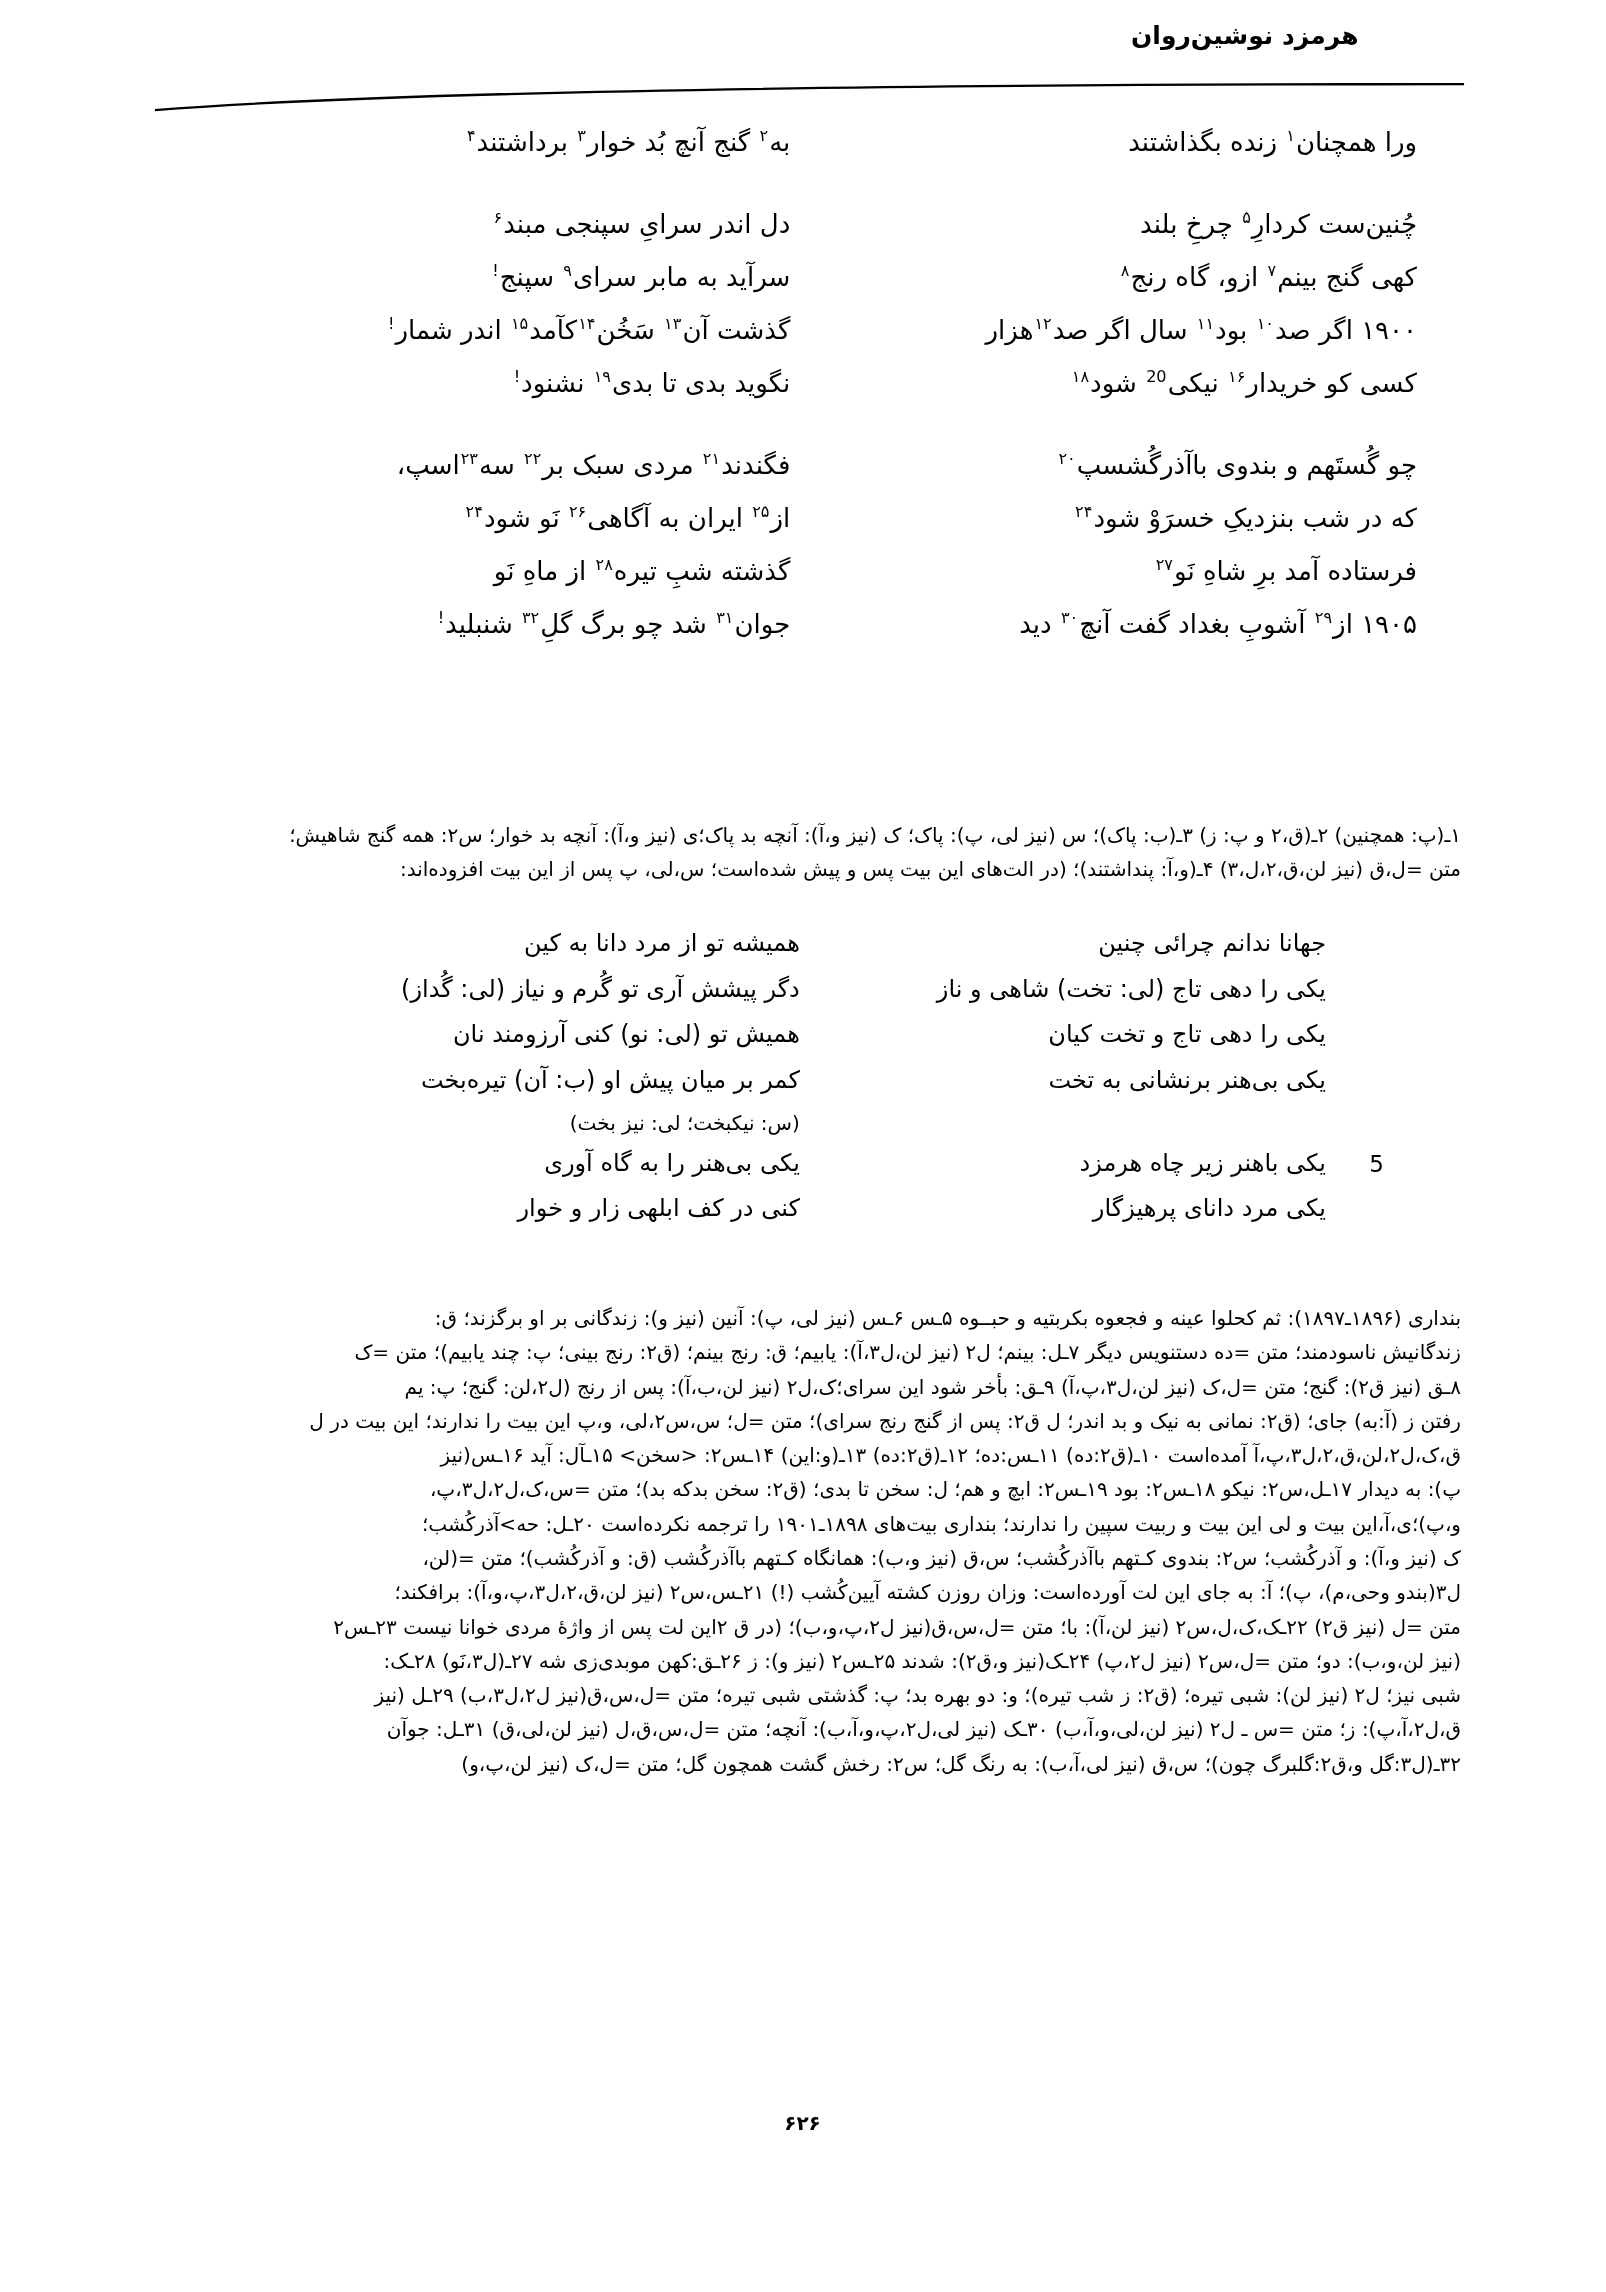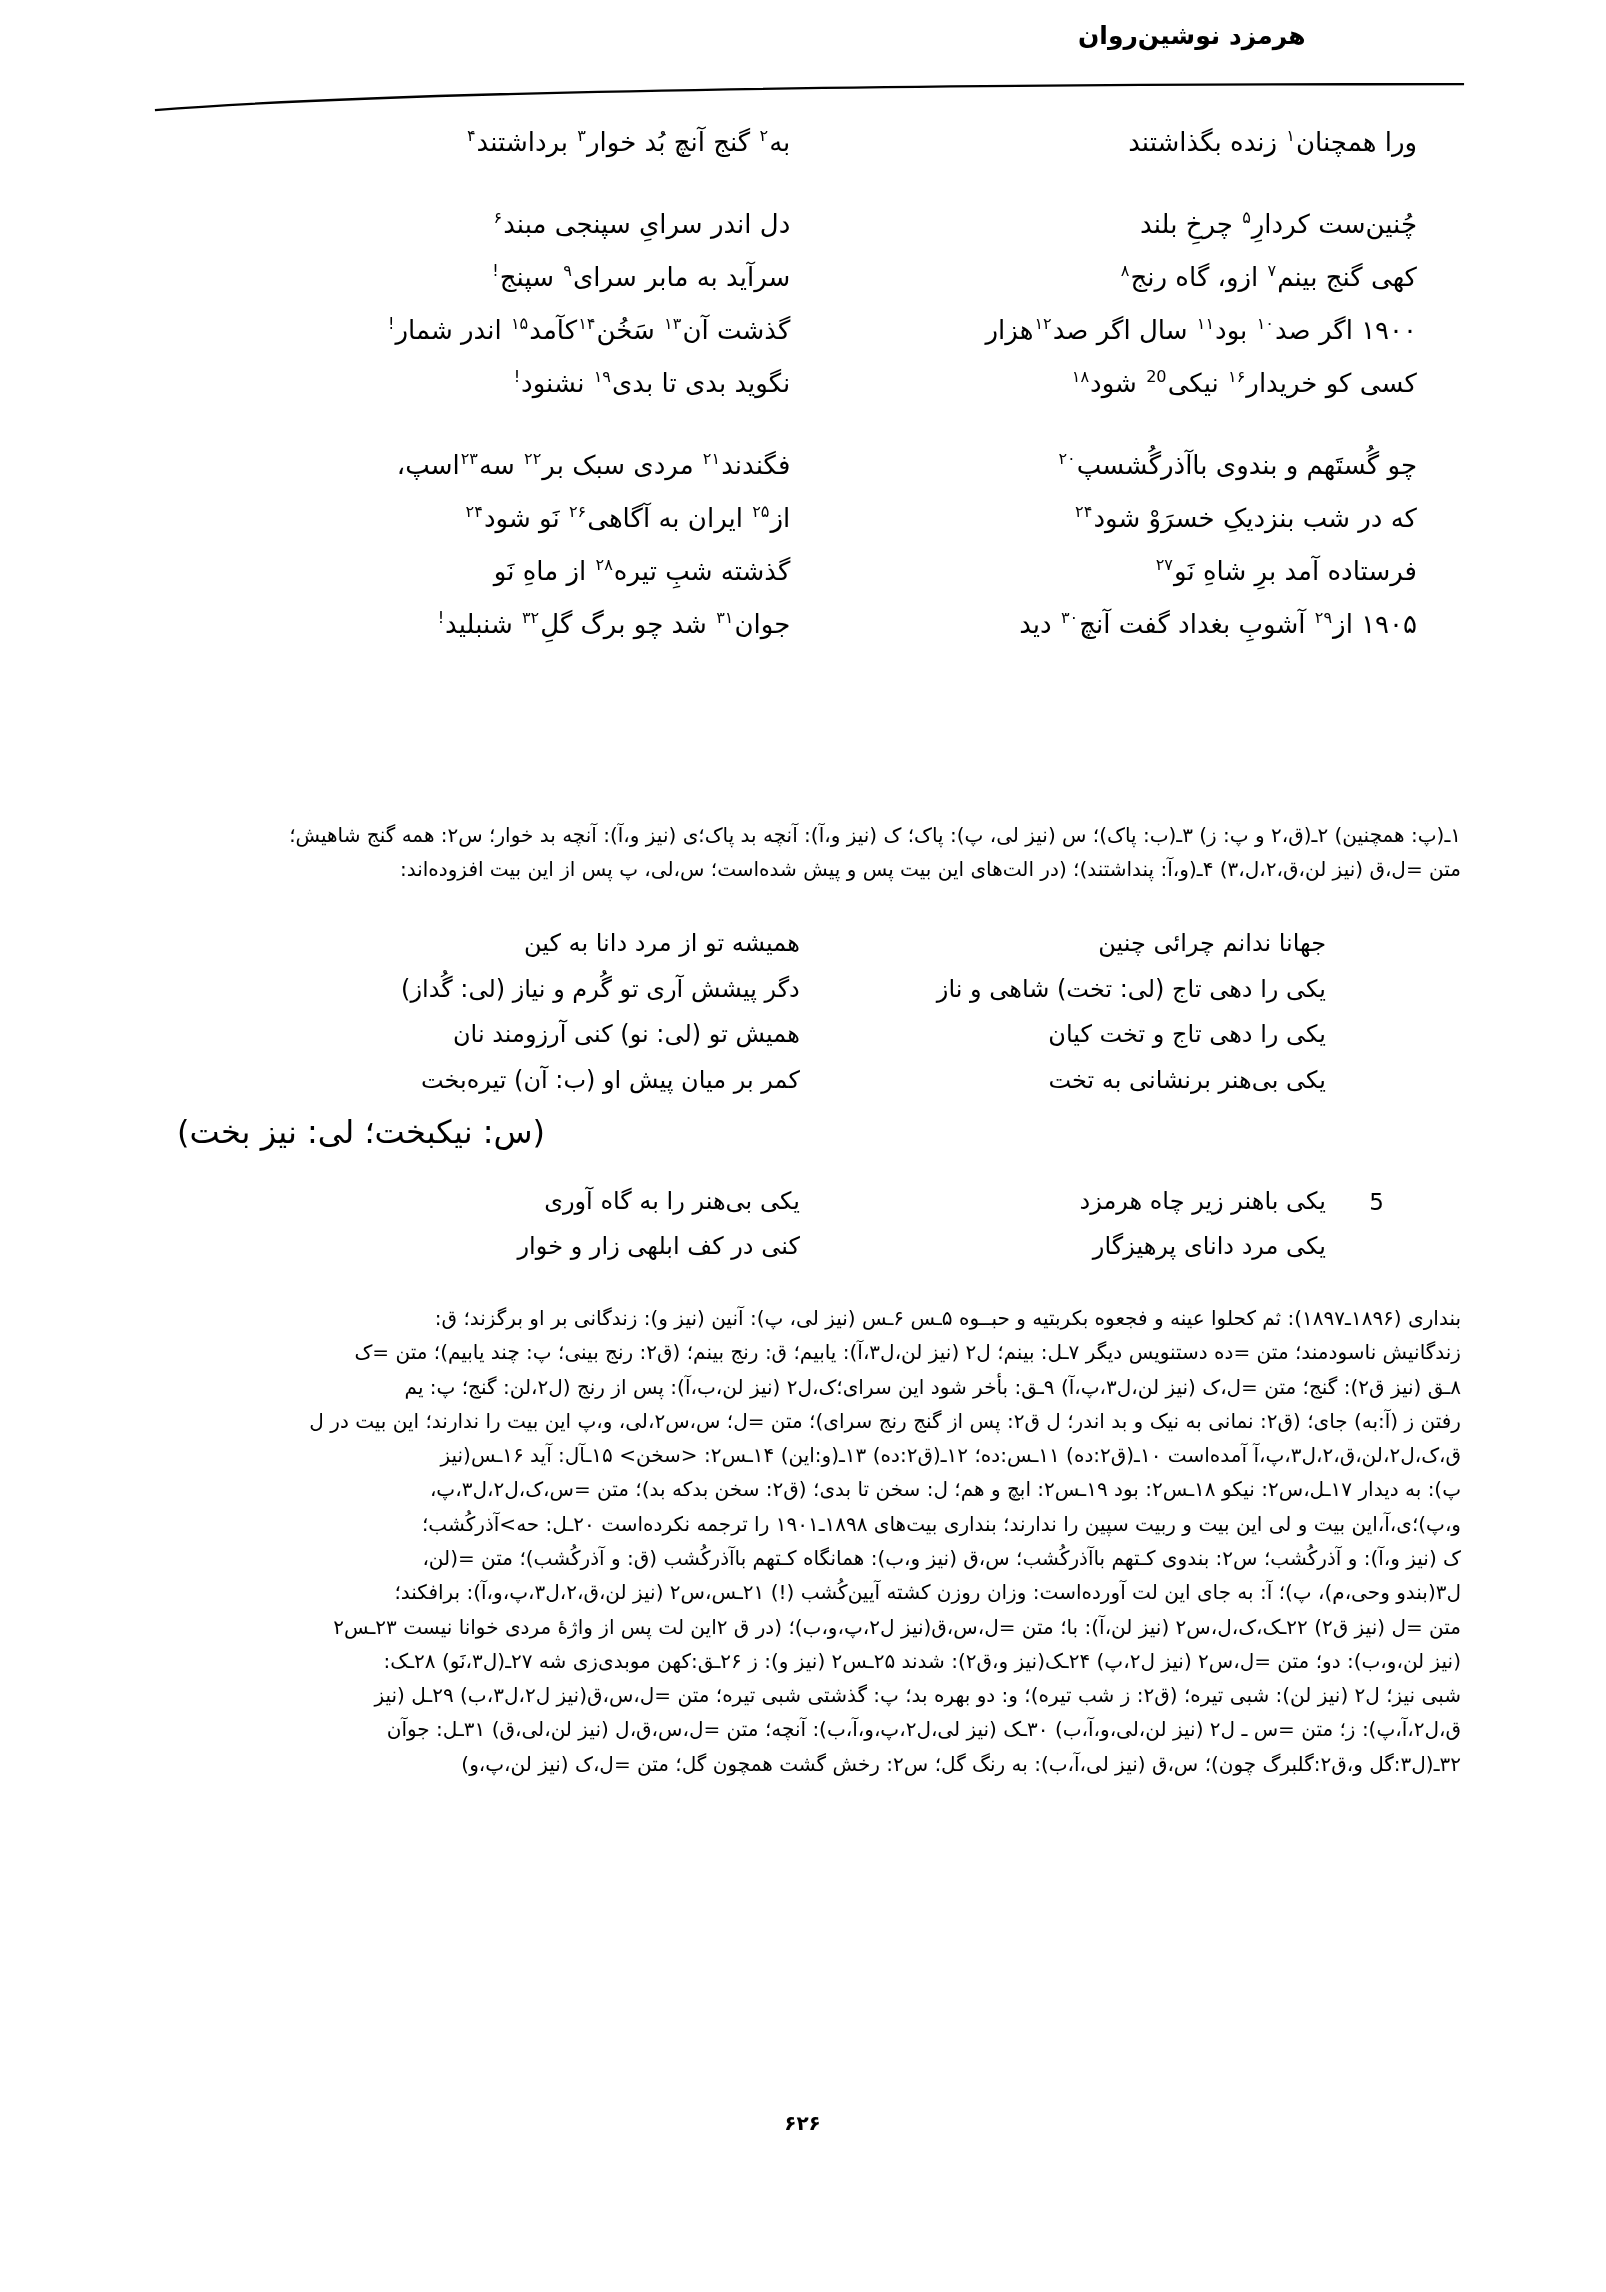--- a/index.html
+++ b/index.html
@@ -28,21 +28,21 @@
     left: 0;
     width: 1607px;
     text-align: left;
     padding-left: 0;
     box-sizing: border-box;
   }
   .runhead-inner {
     display: inline-block;
     margin-left: 0;
     position: absolute;
-    left: 1079px;
+    left: 1132px;
     top: 0;
     font-size: 25px;
     font-weight: bold;
     letter-spacing: -1px;
     white-space: nowrap;
   }
 
   
   .rule-curve {
     position: absolute;
@@ -137,24 +137,24 @@
     top: 1.9px;
     font-size: 23px;
     direction: ltr;
   }
   .q-cont {
     width: 50%;
     margin-right: 50%;
     box-sizing: border-box;
     padding-right: 9.7px;
     direction: rtl;
-    text-align: left;
-    font-size: 32px;
+    text-align: right;
+    font-size: 20px;
     line-height: 1.5;
-    margin-bottom: 27px;
+    margin-bottom: 7px;
     white-space: nowrap;
   }
 
   
   .folio {
     position: absolute;
     top: 2111px;
     left: 0;
     width: 1607px;
     text-align: center;

